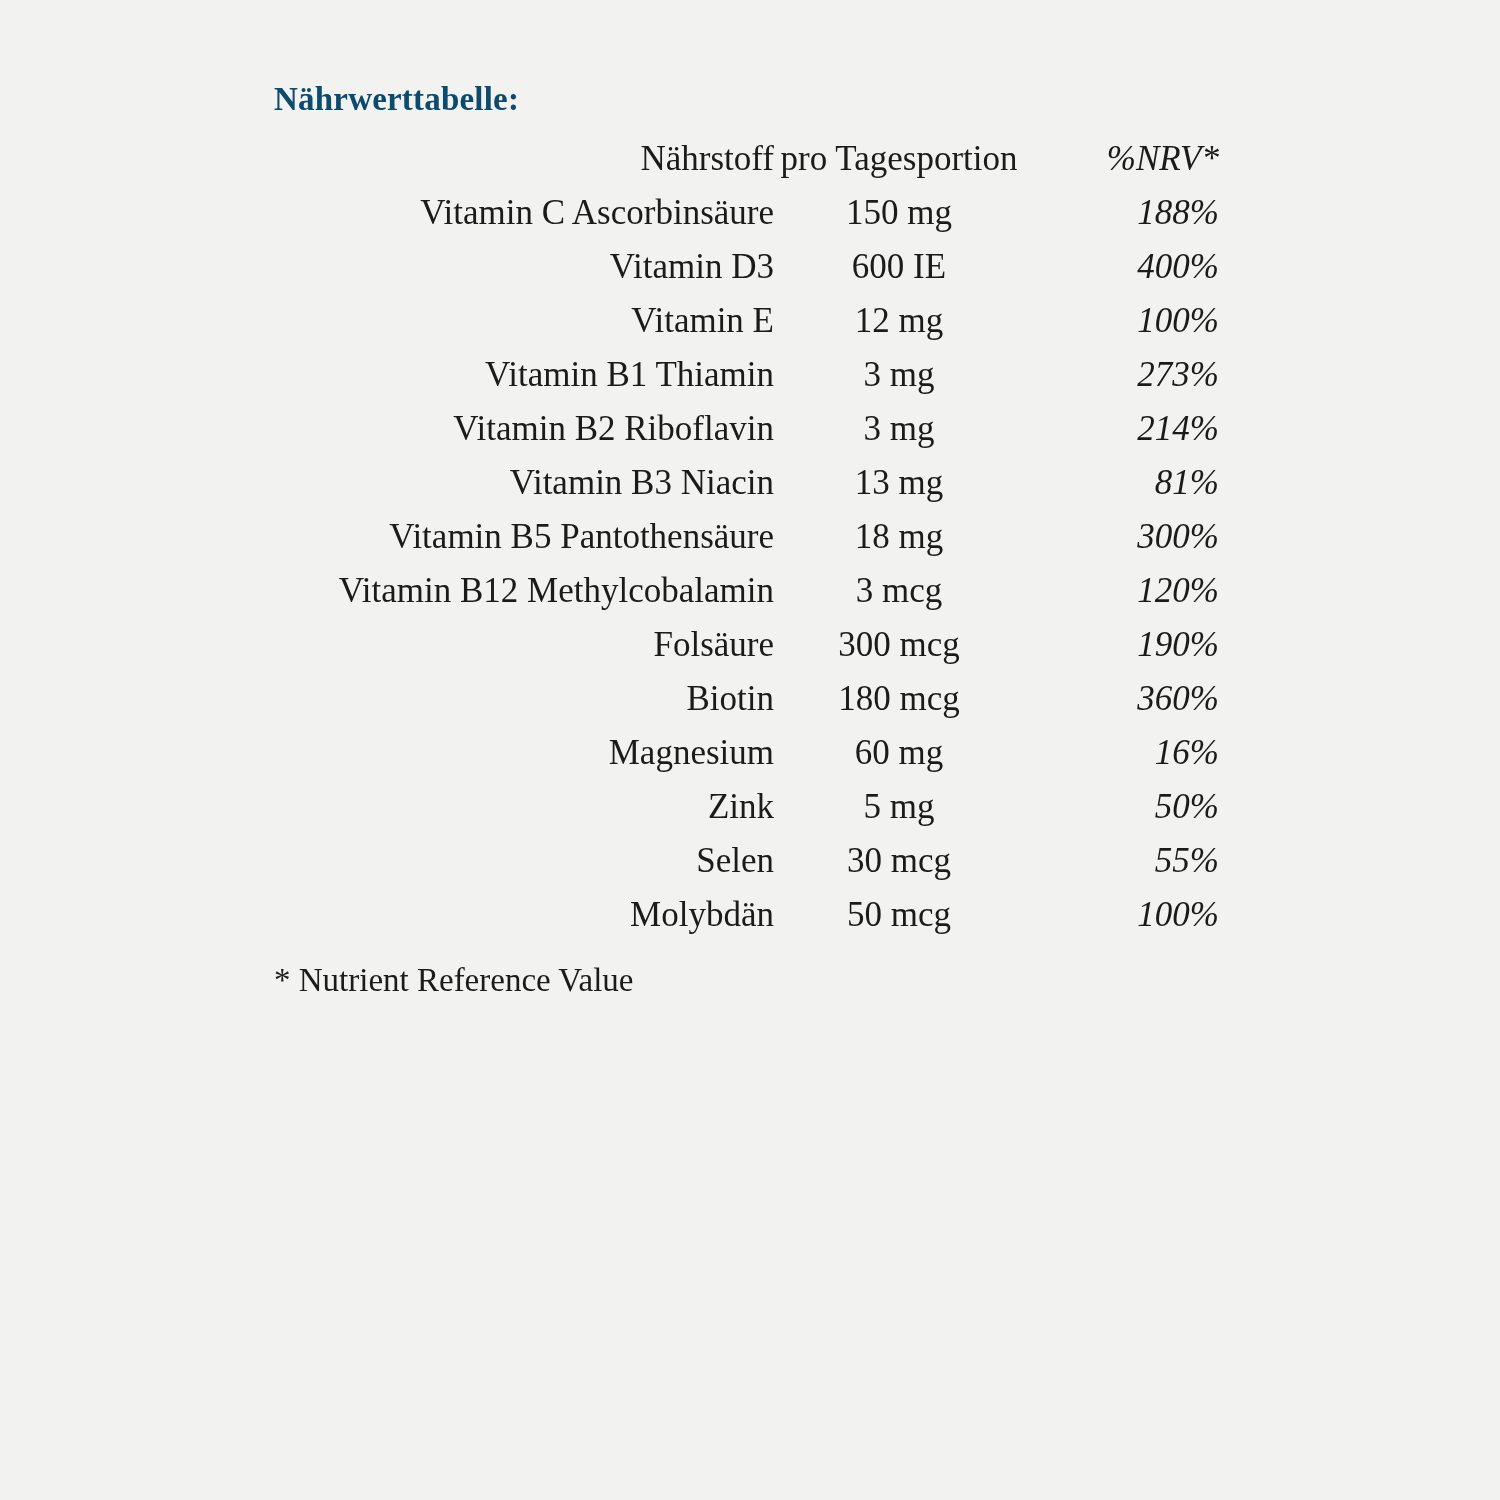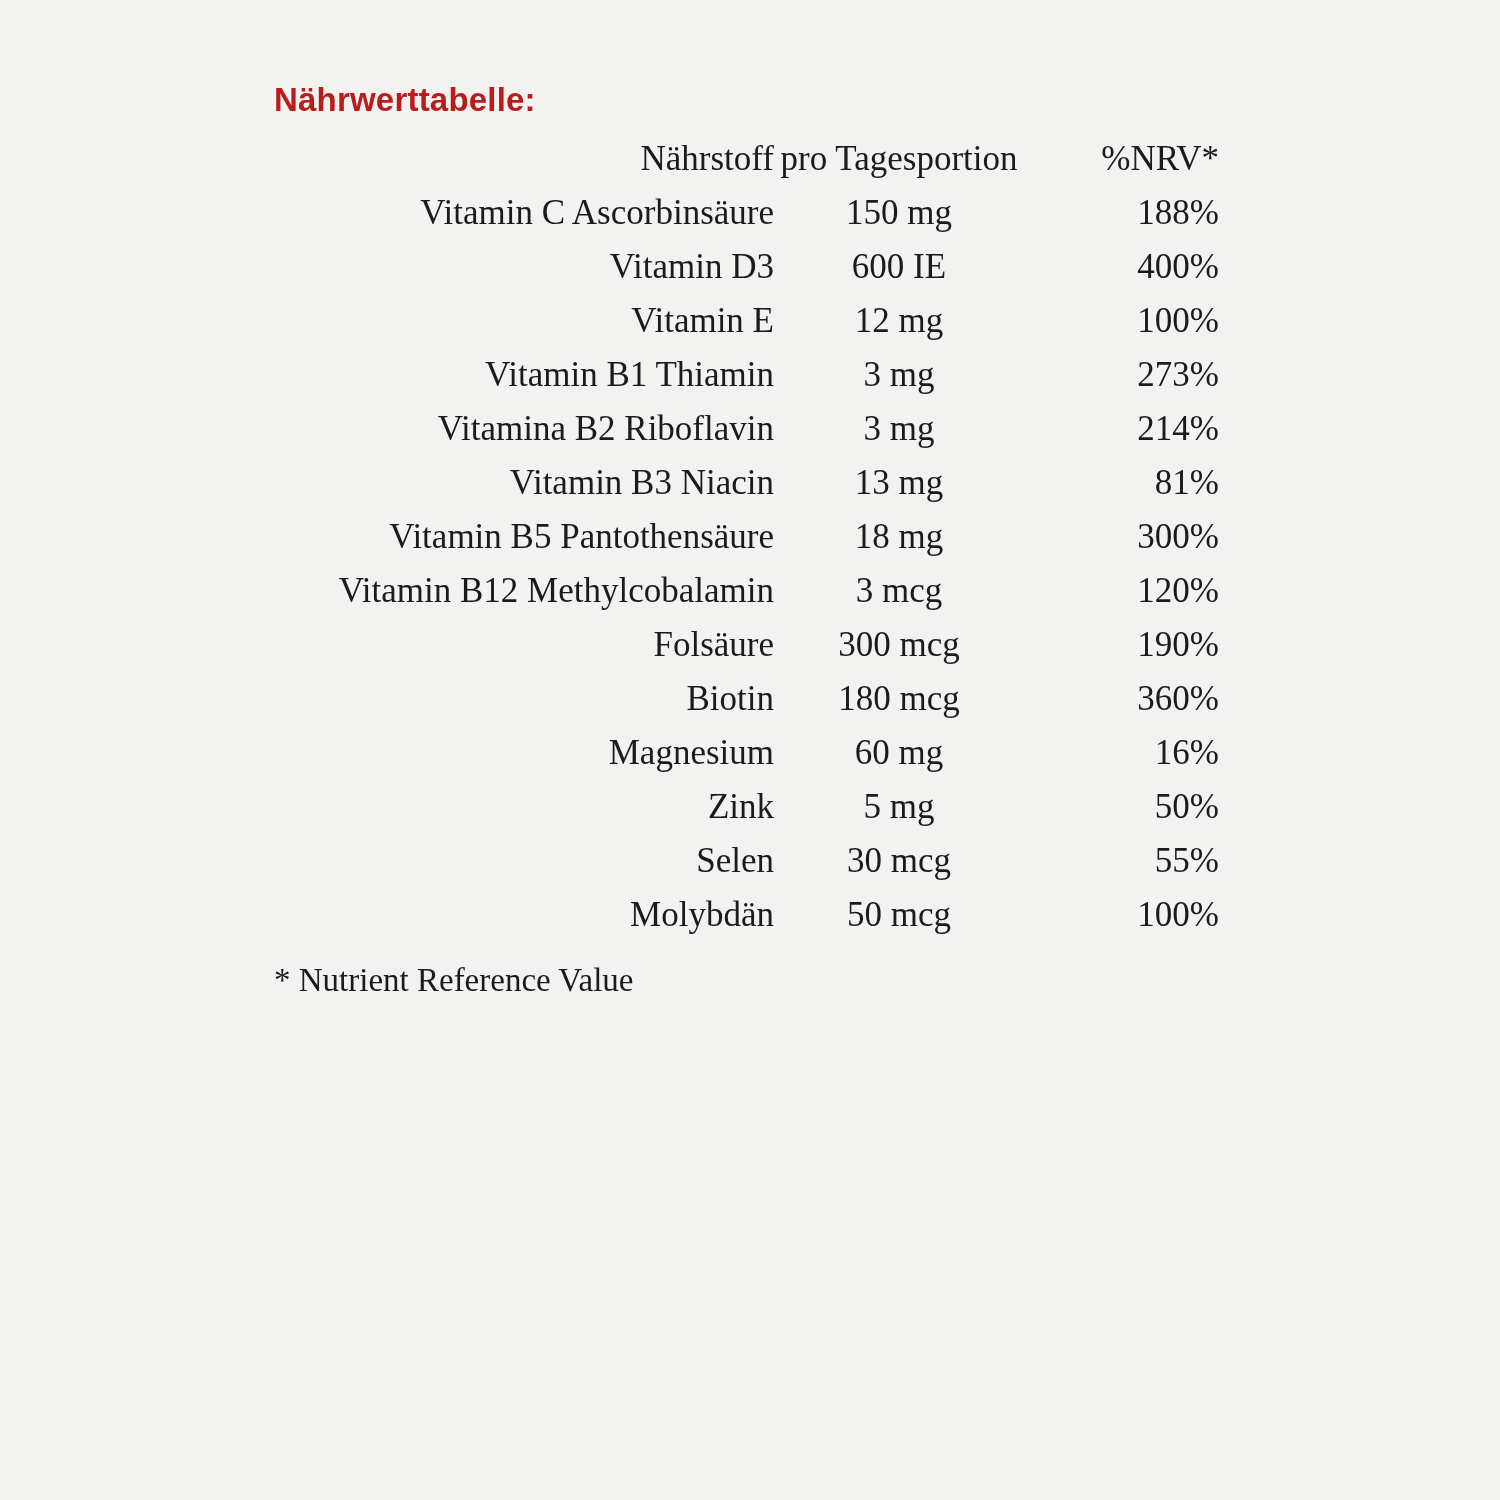--- a/index.html
+++ b/index.html
@@ -20,24 +20,24 @@
     height: 1500px;
     box-sizing: border-box;
   }
   .content {
     position: absolute;
     left: 274px;
     top: 80px;
     width: 945px;
   }
   .title {
-    font-family: Liberation Sans, sans-serif;
+    font-family: Liberation Serif, serif;
     font-weight: bold;
     font-size: 33px;
-    color: #b91c1c;
+    color: #0c4a6e;
     letter-spacing: 0.2px;
     margin: 0 0 12px 0;
     line-height: 1.2;
   }
   table.nutrition {
     border-collapse: collapse;
     width: 945px;
     table-layout: fixed;
   }
   table.nutrition col.c-name { width: 500px; }
@@ -57,20 +57,21 @@
   th.h-name, td.n-name {
     text-align: right;
   }
   th.h-amount, td.n-amount {
     text-align: center;
     padding-right: 2px;
   }
   th.h-nrv, td.n-nrv {
     text-align: right;
     padding-right: 2px;
+    font-style: italic;
   }
   th.h-amount {
     padding-right: 2px;
   }
   .footnote {
     font-size: 33px;
     line-height: 40px;
     margin-top: 18px;
   }
 </style>
@@ -110,21 +111,21 @@
             <td class="n-name">Vitamin E</td>
             <td class="n-amount">12 mg</td>
             <td class="n-nrv">100%</td>
           </tr>
           <tr>
             <td class="n-name">Vitamin B1 Thiamin</td>
             <td class="n-amount">3 mg</td>
             <td class="n-nrv">273%</td>
           </tr>
           <tr>
-            <td class="n-name">Vitamina B2 Riboflavin</td>
+            <td class="n-name">Vitamin B2 Riboflavin</td>
             <td class="n-amount">3 mg</td>
             <td class="n-nrv">214%</td>
           </tr>
           <tr>
             <td class="n-name">Vitamin B3 Niacin</td>
             <td class="n-amount">13 mg</td>
             <td class="n-nrv">81%</td>
           </tr>
           <tr>
             <td class="n-name">Vitamin B5 Pantothensäure</td>

